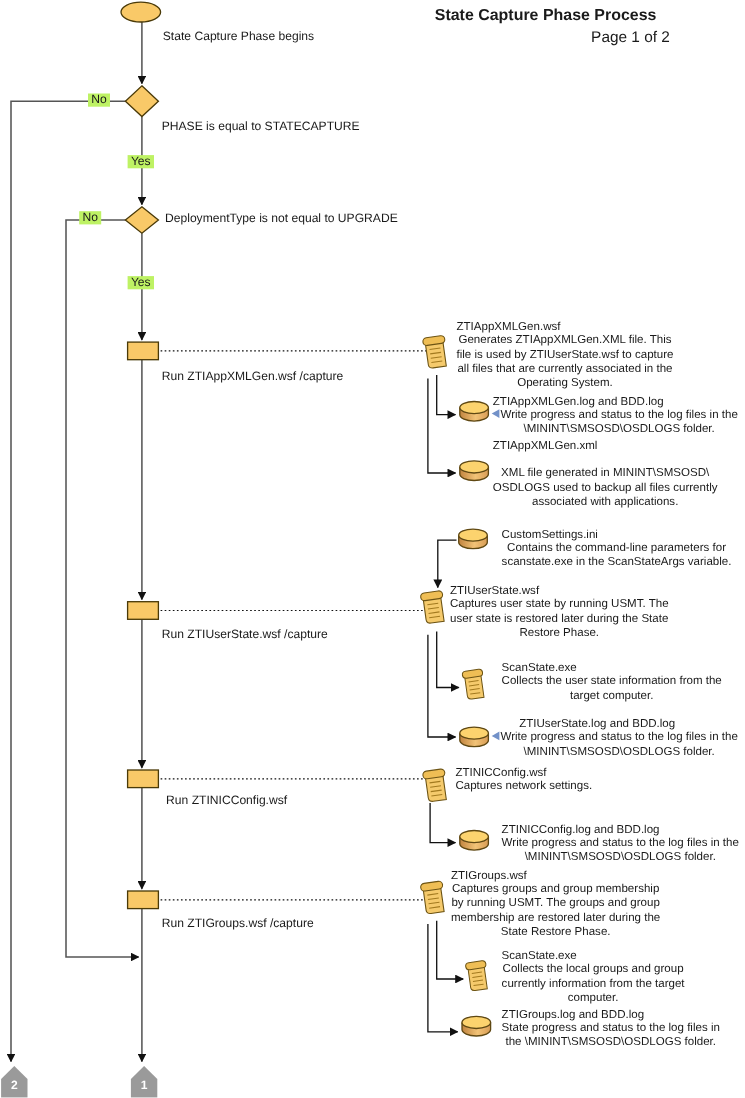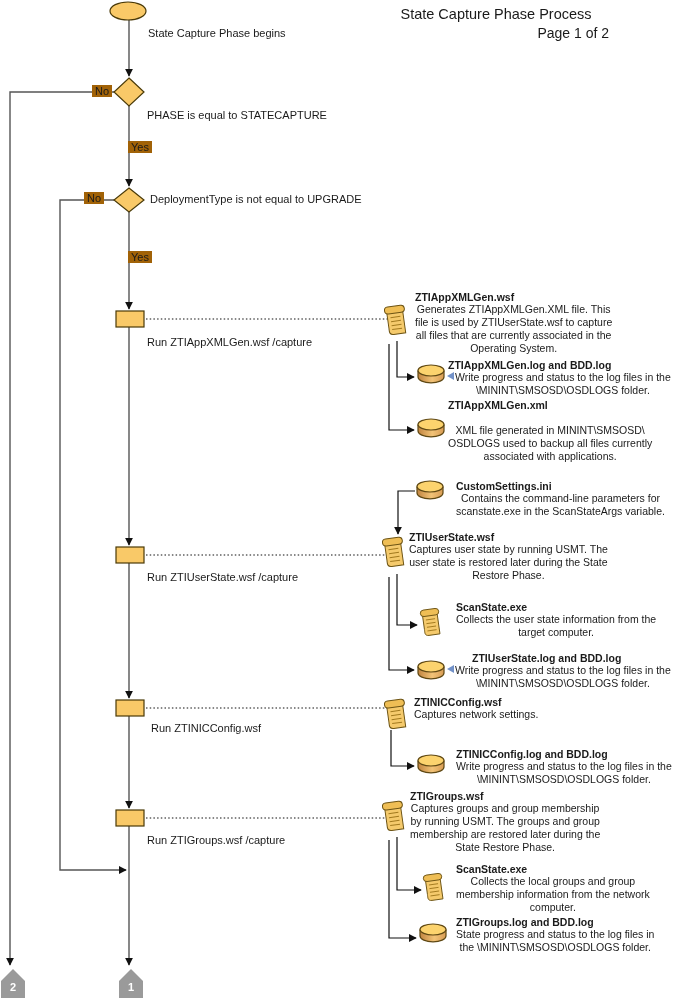--- a/index.html
+++ b/index.html
@@ -1,25 +1,25 @@
 <!DOCTYPE html>
 <html><head>
 <meta charset="utf-8">
 <style>
   html,body{margin:0;padding:0;background:#fff;}
   .stage{
     position:relative;width:677px;height:998px;background:#fff;overflow:hidden;
     font-family:"Liberation Sans",sans-serif;color:#1a1a1a;
   }
   .pin{position:absolute;}
-  .hdr-title{font-size:14.5px;font-weight:normal;text-align:center;width:226px;}
+  .hdr-title{font-size:14.5px;font-weight:bold;text-align:center;width:226px;}
   .hdr-page{font-size:14px;text-align:right;width:226px;}
   .lbl{font-size:11px;white-space:nowrap;}
-  .lbl-inline{background:#a16207;padding:0 3px;margin-left:12px;}
-  .ann-title{font-size:10.5px;font-weight:bold;white-space:nowrap;text-align:center;}
+  .lbl-inline{background:#bef264;padding:0 3px;}
+  .ann-title{font-size:10.5px;font-weight:normal;white-space:nowrap;text-align:center;}
   .ann-body{font-size:10.5px;line-height:13px;white-space:pre-line;text-align:center;}
   .offpage-num{font-size:11px;font-weight:bold;color:#fff;width:24px;text-align:center;}
   .tilt{transform:rotate(-8deg);}
   .blue-arrow{width:0;height:0;border-top:4px solid transparent;border-bottom:4px solid transparent;border-right:7px solid #7291C8;}
   svg{display:block;}
 </style>
 </head>
 <body>
 
 <div class="stage">
@@ -197,20 +197,20 @@
 \MININT\SMSOSD\OSDLOGS folder.</div>
 
   <div class="pin ann-title" style="left:410px;top:790px">ZTIGroups.wsf</div>
   <div class="pin ann-body" style="left:410px;top:802px">Captures groups and group membership
 by running USMT. The groups and group
 membership are restored later during the
 State Restore Phase.</div>
 
   <div class="pin ann-title" style="left:456px;top:863px">ScanState.exe</div>
   <div class="pin ann-body" style="left:456px;top:875px">Collects the local groups and group
-membership information from the network
+currently information from the target
 computer.</div>
 
   <div class="pin ann-title" style="left:456px;top:916px">ZTIGroups.log and BDD.log</div>
   <div class="pin ann-body" style="left:456px;top:928px">State progress and status to the log files in
 the \MININT\SMSOSD\OSDLOGS folder.</div>
 
 </div>
 
 </body></html>

